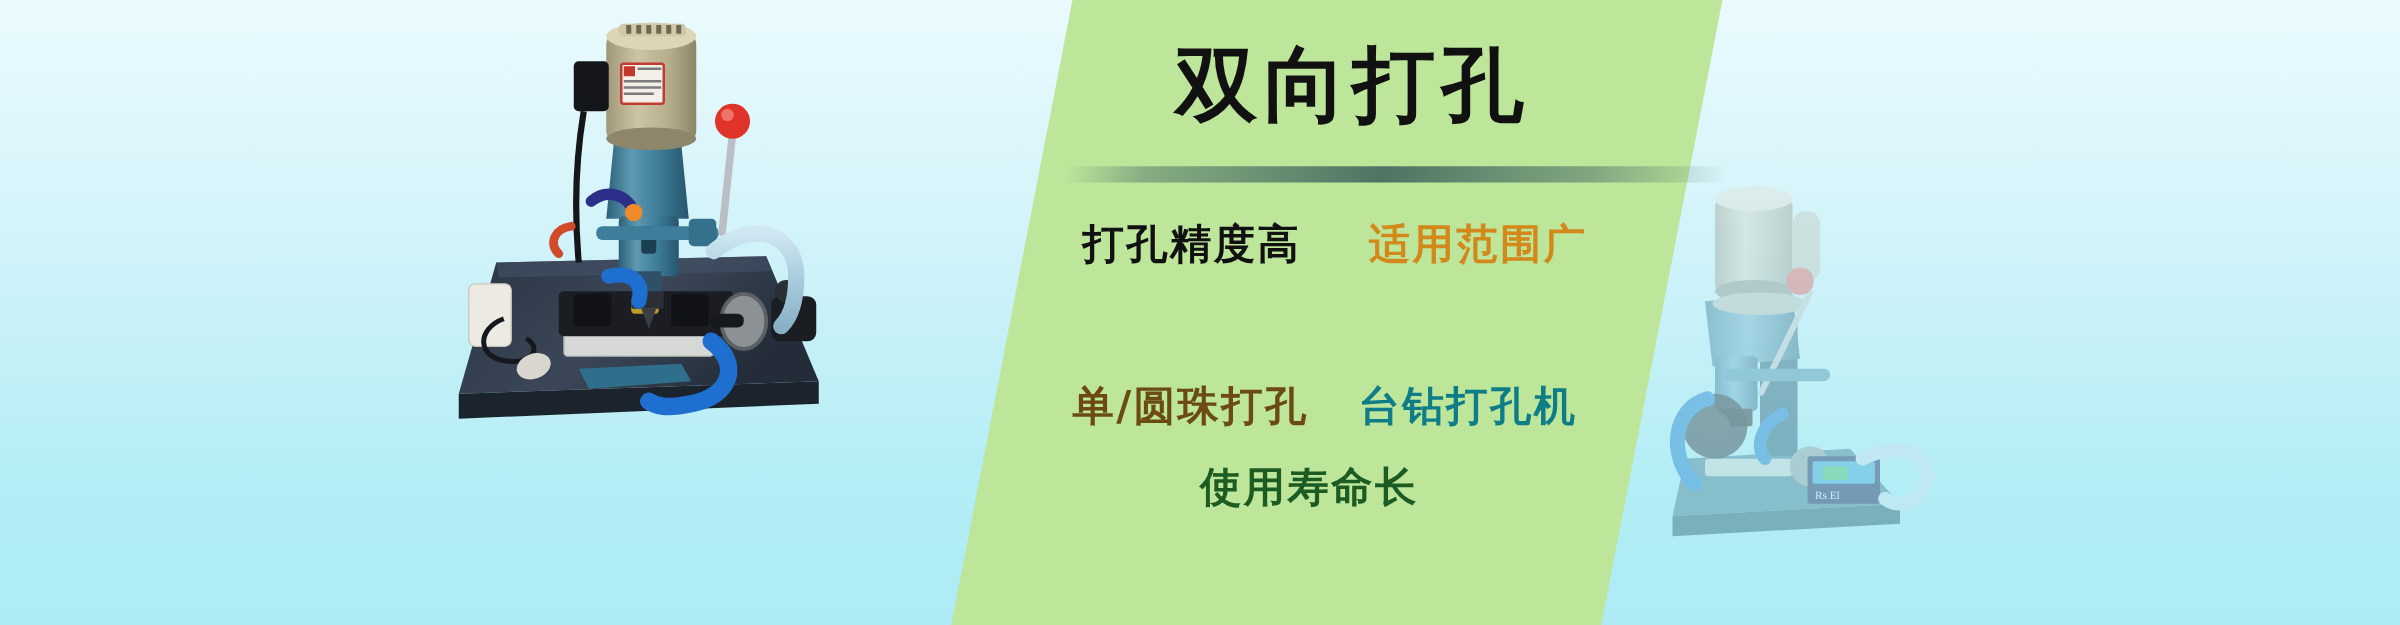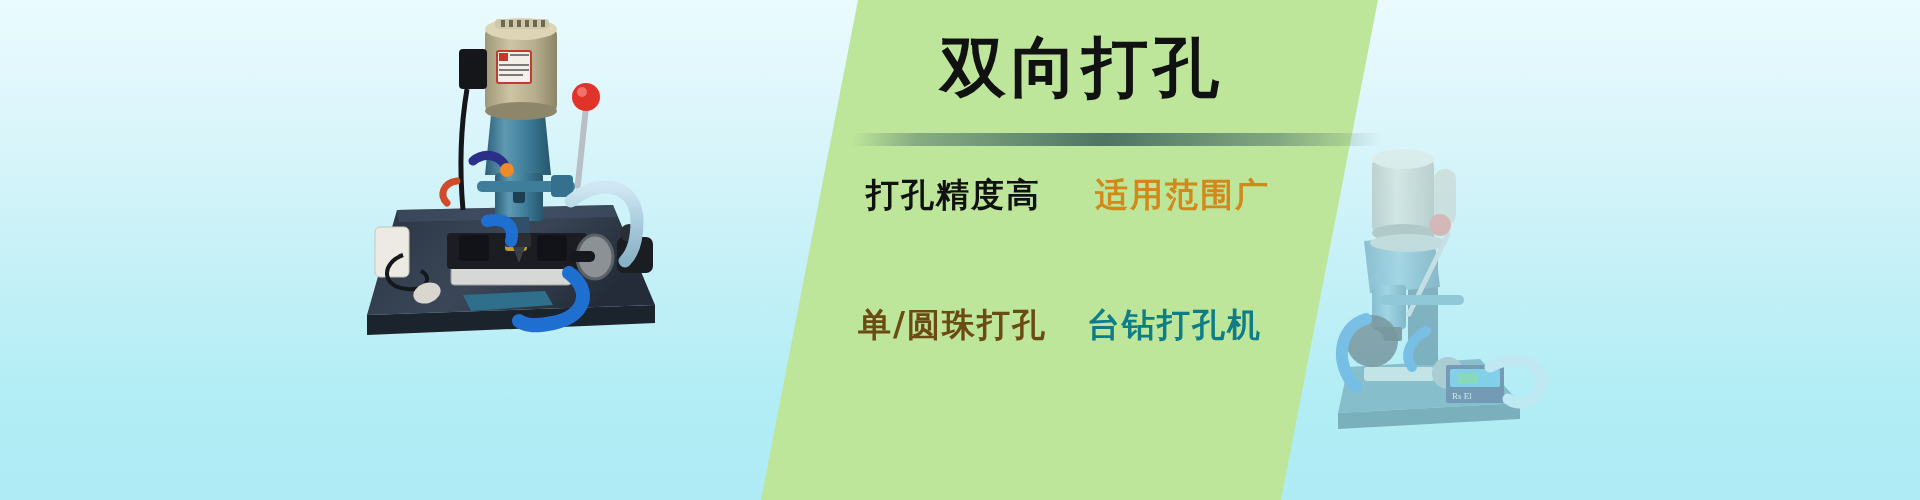--- a/index.html
+++ b/index.html
@@ -224,14 +224,17 @@
 
   <div class="feat-row" id="row1">
     <span class="feat" style="color: rgb(17, 17, 17);">打孔精度高</span><span class="gap"></span><span class="feat" style="color: rgb(210, 137, 26);">适用范围广</span>
   </div>
 
 
   <div class="feat-row" id="row3">
     <span class="feat" style="color: rgb(107, 75, 18);">单/圆珠打孔</span><span class="gap"></span><span class="feat" style="color: rgb(15, 125, 135);">台钻打孔机</span>
   </div>
 
+  <div class="feat-row" id="row4">
+    <span class="feat" style="color: rgb(28, 91, 34);">使用寿命长</span>
+  </div>
 
 </div>
 
 </body></html>

